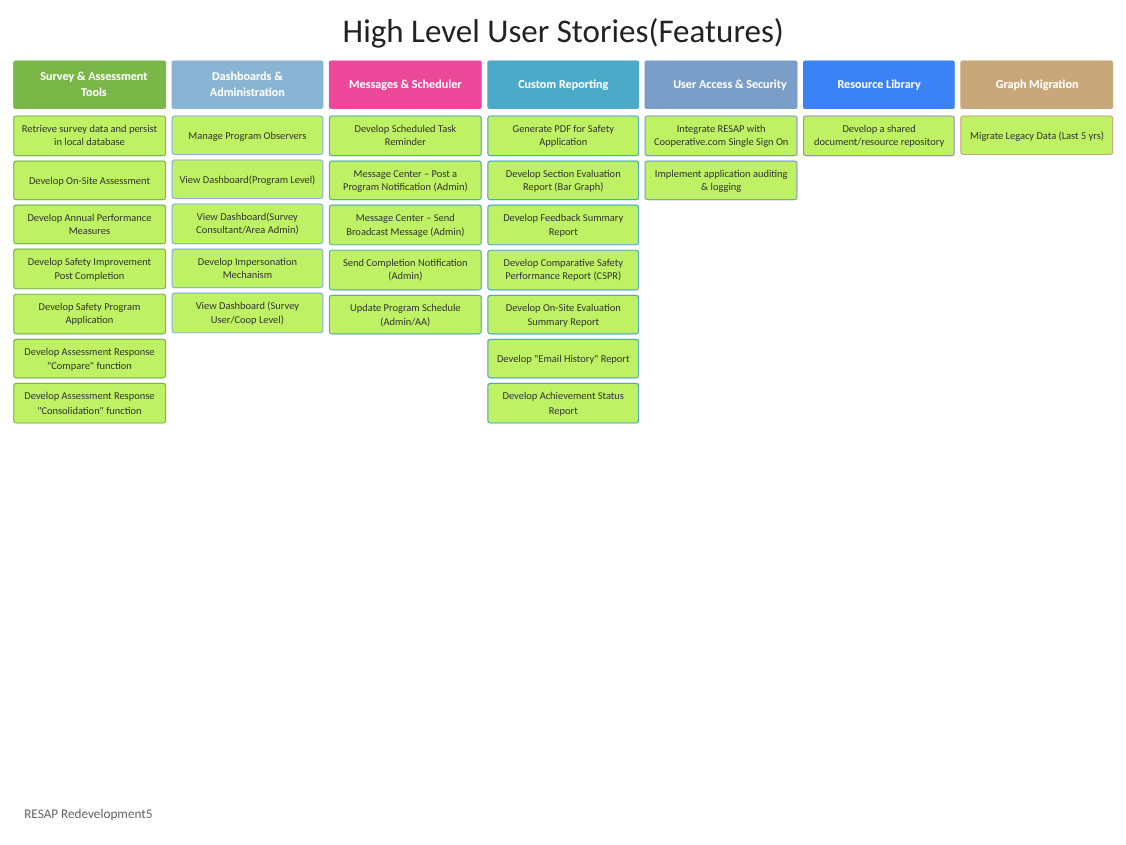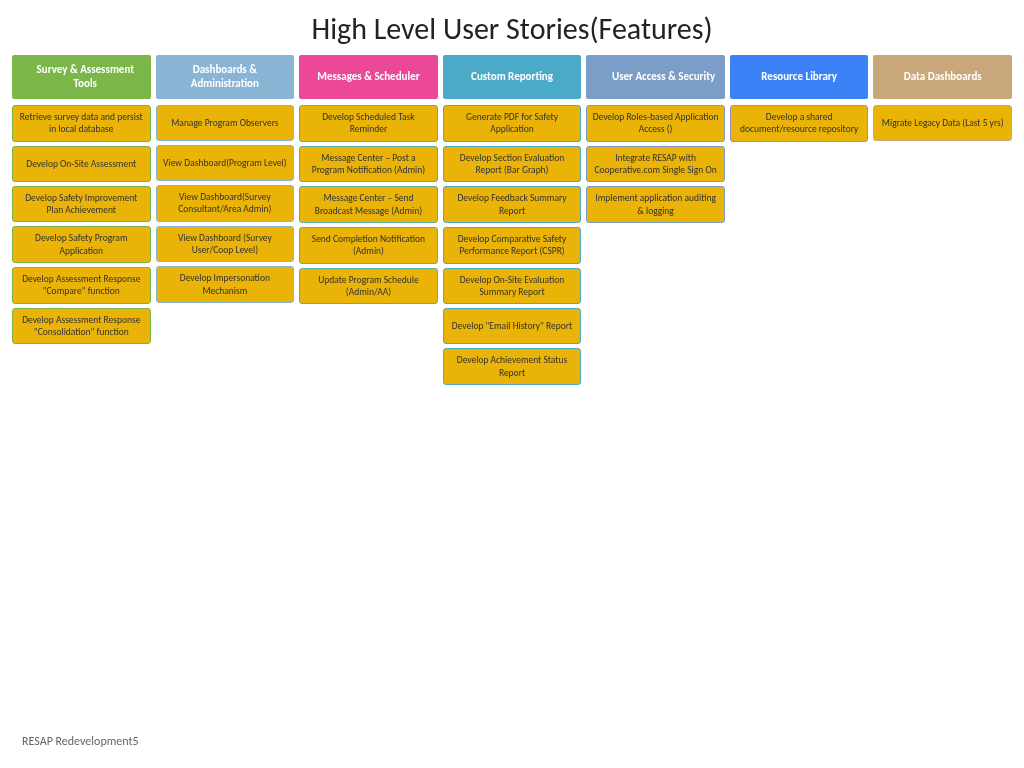--- a/index.html
+++ b/index.html
@@ -59,21 +59,21 @@
     .col-dashboards { background: #8ab4d4; }
     .col-messages { background: #ec4899; }
     .col-custom { background: #4baac8; }
     .col-user { background: #7a9ec8; padding-left: 20px; }
     .col-resource { background: #3b82f6; }
     .col-migration { background: #c8a87a; }
 
     .card {
       border: 1px solid #ccc;
       border-radius: 3px;
-      background: #eab308;
+      background: #bef264;
       text-align: center;
       font-size: 9.5px;
       color: #333;
       padding: 5px 4px;
       margin-bottom: 4px;
       line-height: 1.3;
       min-height: 36px;
       display: flex;
       align-items: center;
       justify-content: center;
@@ -100,33 +100,34 @@
 
 <div class="page">
   <h1 class="title">High Level User Stories(Features)</h1>
 
   <div class="columns-wrapper" id="columns-wrapper">
   <div class="column">
         <div class="col-header col-survey">Survey &amp;
 Assessment Tools</div>
         <div class="card card-survey">Retrieve survey data and persist in local database</div>
         <div class="card card-survey">Develop On-Site Assessment</div>
-        <div class="card card-survey">Develop Safety Improvement Plan Achievement</div>
+        <div class="card card-survey">Develop Annual Performance Measures</div>
+        <div class="card card-survey">Develop Safety Improvement Post Completion</div>
         <div class="card card-survey">Develop Safety Program Application</div>
         <div class="card card-survey">Develop Assessment Response "Compare" function</div>
         <div class="card card-survey">Develop Assessment Response "Consolidation" function</div>
       </div>
       <div class="column">
         <div class="col-header col-dashboards">Dashboards &amp;
 Administration</div>
         <div class="card card-dashboards">Manage Program Observers</div>
         <div class="card card-dashboards">View Dashboard(Program Level)</div>
         <div class="card card-dashboards">View Dashboard(Survey Consultant/Area Admin)</div>
+        <div class="card card-dashboards">Develop Impersonation Mechanism</div>
         <div class="card card-dashboards">View Dashboard (Survey User/Coop Level)</div>
-        <div class="card card-dashboards">Develop Impersonation Mechanism</div>
       </div>
       <div class="column">
         <div class="col-header col-messages">Messages &amp;
 Scheduler</div>
         <div class="card card-messages">Develop Scheduled Task Reminder</div>
         <div class="card card-messages">Message Center – Post a Program Notification (Admin)</div>
         <div class="card card-messages">Message Center – Send Broadcast Message (Admin)</div>
         <div class="card card-messages">Send Completion Notification (Admin)</div>
         <div class="card card-messages">Update Program Schedule (Admin/AA)</div>
       </div>
@@ -136,30 +137,29 @@
         <div class="card card-custom">Develop Section Evaluation Report (Bar Graph)</div>
         <div class="card card-custom">Develop Feedback Summary Report</div>
         <div class="card card-custom">Develop Comparative Safety Performance Report (CSPR)</div>
         <div class="card card-custom">Develop On-Site Evaluation Summary Report</div>
         <div class="card card-custom">Develop "Email History" Report</div>
         <div class="card card-custom">Develop Achievement Status Report</div>
       </div>
       <div class="column">
         <div class="col-header col-user">User Access &amp;
 Security</div>
-        <div class="card card-user">Develop Roles-based Application Access ()</div>
         <div class="card card-user">Integrate RESAP with Cooperative.com Single Sign On</div>
         <div class="card card-user">Implement application auditing &amp; logging</div>
       </div>
       <div class="column">
         <div class="col-header col-resource">Resource Library</div>
         <div class="card card-resource">Develop a shared document/resource repository</div>
       </div>
       <div class="column">
-        <div class="col-header col-migration">Data Dashboards</div>
+        <div class="col-header col-migration">Graph Migration</div>
         <div class="card card-migration">Migrate Legacy Data (Last 5 yrs)</div>
       </div>
     </div>
 
   <div class="footer">
     <span>RESAP Redevelopment</span>
     <span>5</span>
   </div>
 </div>
 

